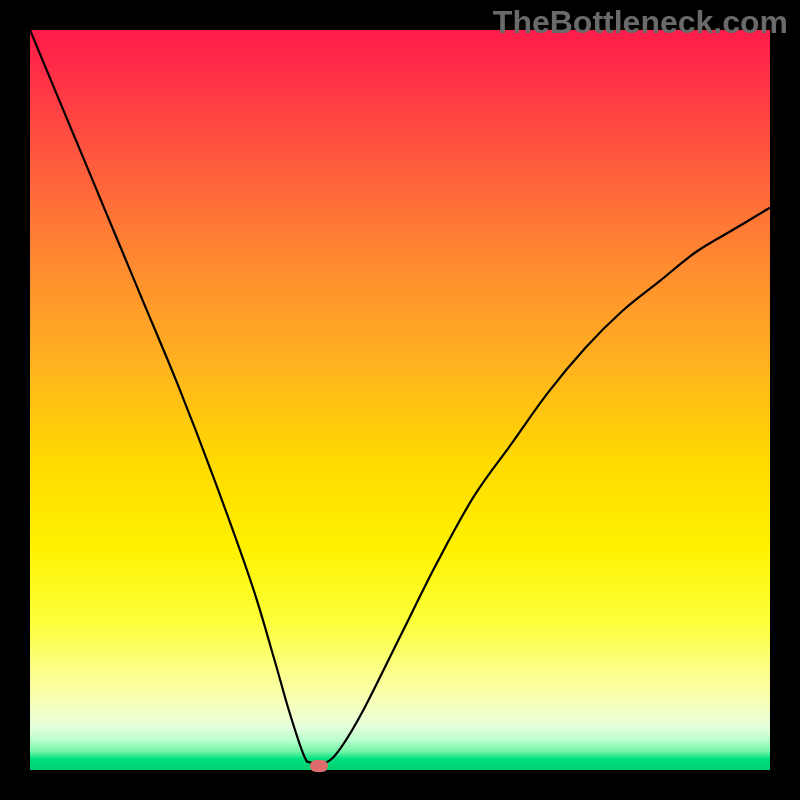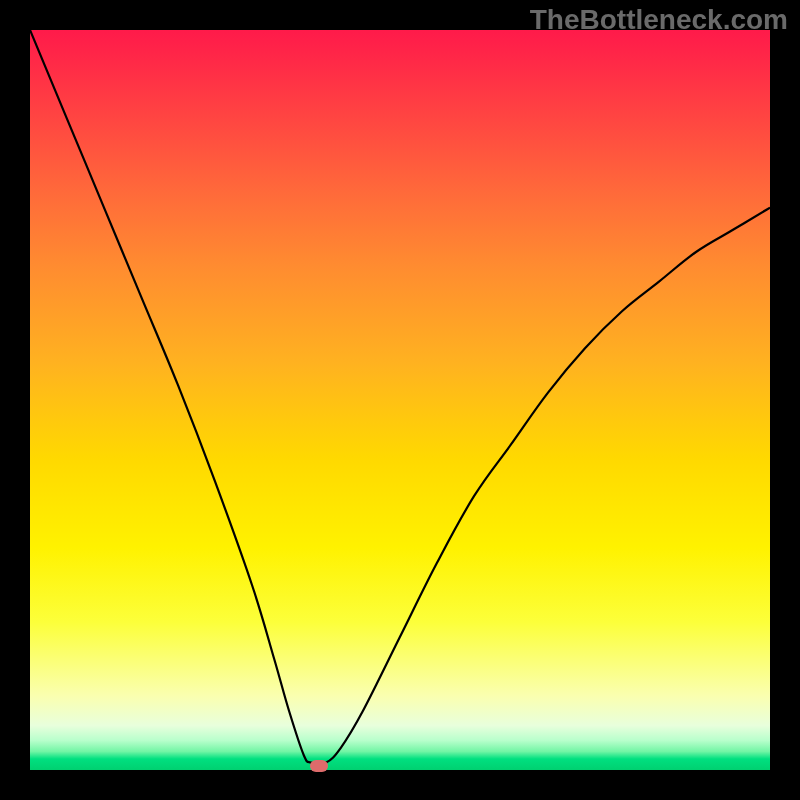--- a/index.html
+++ b/index.html
@@ -8,21 +8,21 @@
     height: 800px;
     background: #000;
     position: relative;
     font-family: Arial, sans-serif;
   }
   .watermark {
     position: absolute;
     top: 4px;
     right: 12px;
     color: #6a6a6a;
-    font-size: 28px;
+    font-size: 32px;
     font-weight: bold;
     z-index: 10;
   }
   .plot-area {
     position: absolute;
     left: 30px;
     top: 30px;
     width: 740px;
     height: 740px;
     background: linear-gradient(to bottom,

